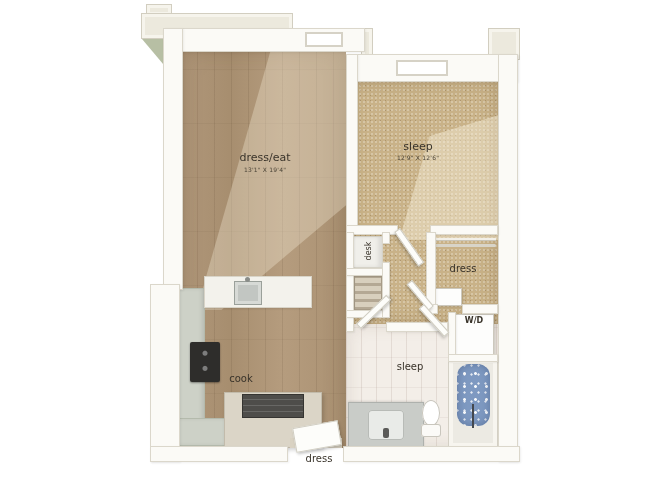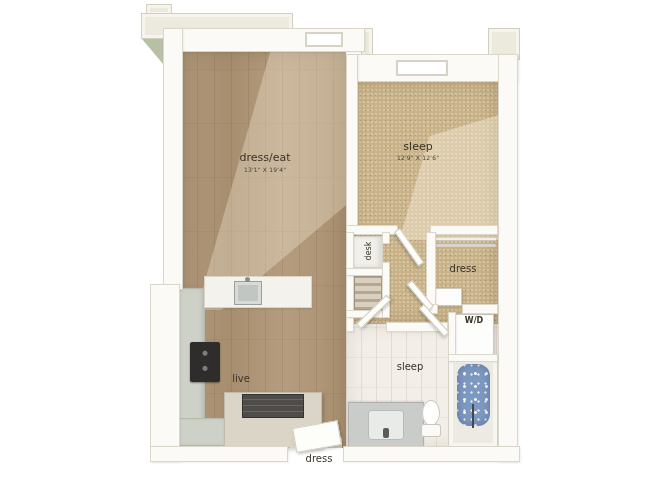--- a/index.html
+++ b/index.html
@@ -123,20 +123,20 @@
   <div class="abs door" style="left:400px;top:228px;width:42px;height:7px;transform:rotate(55deg);transform-origin:left top;"></div>
   <div class="abs door" style="left:356px;top:324px;width:42px;height:7px;transform:rotate(-44deg);transform-origin:left top;"></div>
   <div class="abs door" style="left:412px;top:280px;width:34px;height:7px;transform:rotate(50deg);transform-origin:left top;"></div>
   <div class="abs door" style="left:424px;top:304px;width:38px;height:7px;transform:rotate(48deg);transform-origin:left top;"></div>
   <div class="abs door" style="left:294px;top:424px;width:46px;height:25px;transform:rotate(-10deg);"></div>
 
   <div class="lbl room-name" style="left:265px;top:157px;">dress/eat</div>
   <div class="lbl dims" style="left:265px;top:169px;">13'1" X 19'4"</div>
   <div class="lbl room-name" style="left:418px;top:146px;">sleep</div>
   <div class="lbl dims" style="left:418px;top:157px;">12'9" X 12'6"</div>
-  <div class="lbl room-name-sm" style="left:241px;top:378px;">live</div>
+  <div class="lbl room-name-sm" style="left:241px;top:378px;">cook</div>
   <div class="lbl room-name-sm" style="left:410px;top:366px;">sleep</div>
   <div class="lbl room-name-sm" style="left:319px;top:458px;">dress</div>
   <div class="lbl room-name-sm" style="left:463px;top:268px;">dress</div>
   <div class="lbl tiny rot" style="left:368px;top:251px;">desk</div>
   <div class="lbl tiny bold" style="left:474px;top:320px;">W/D</div>
 
 </div>
 
 </body></html>

